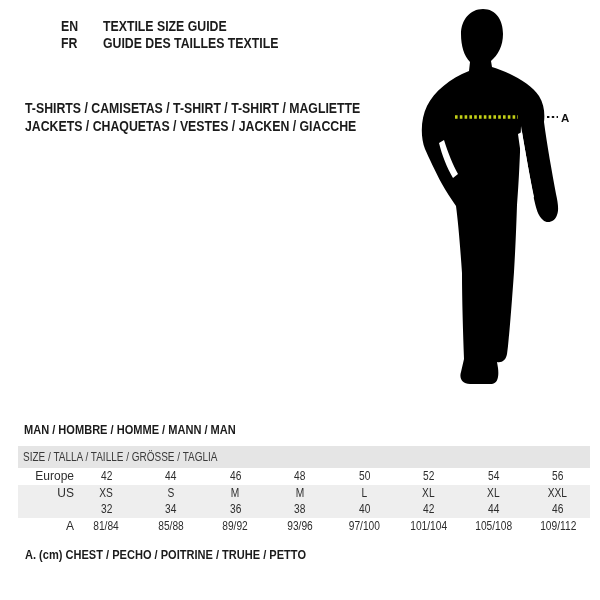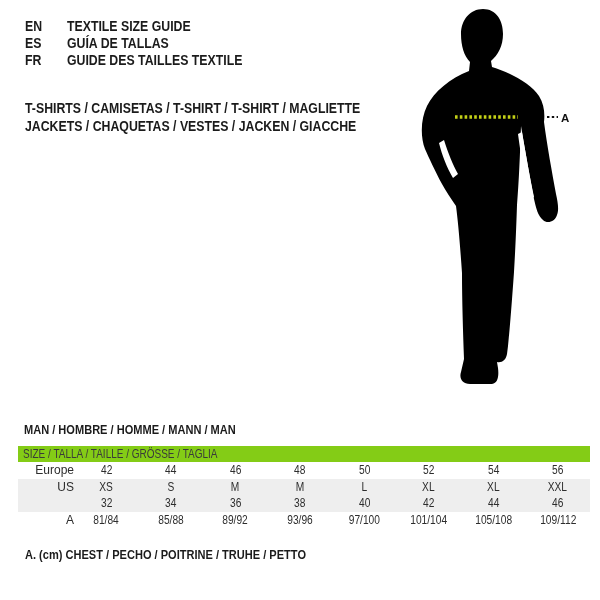--- a/index.html
+++ b/index.html
@@ -8,55 +8,51 @@
     background:#ffffff;
     font-family:"Liberation Sans","DejaVu Sans",sans-serif;
     color:#1b1b1b;
   }
   .cond{display:inline-block;transform:scaleX(0.82);transform-origin:0 50%;white-space:nowrap;}
   .cond80{display:inline-block;transform:scaleX(0.80);transform-origin:0 50%;white-space:nowrap;}
   .condc{display:inline-block;transform:scaleX(0.85);transform-origin:50% 50%;white-space:nowrap;}
 
   
   .lang-block{position:absolute;left:25px;top:17px;font-size:15px;font-weight:bold;}
-  .lang-row{display:flex;height:17.2px;align-items:flex-start;}
+  .lang-row{display:flex;height:17.2px;align-items:flex-end;margin-left:36px;}
   .lang-code{width:42px;flex:0 0 42px;}
 
   
   .product-block{position:absolute;left:25px;top:99px;font-size:15px;font-weight:bold;line-height:18px;}
 
   
   .figure-wrap{position:absolute;left:400px;top:0;width:200px;height:400px;}
 
   
   .section-title{position:absolute;left:24px;top:422px;font-size:13px;font-weight:bold;text-align:center;}
 
   
   .size-table{position:absolute;left:18px;top:446px;width:572px;font-size:12px;color:#2d2d2d;}
-  .t-header{height:16px;background:#84cc16;display:flex;align-items:center;padding-left:5px;
+  .t-header{height:22px;background:#e5e5e5;display:flex;align-items:center;padding-left:5px;
             box-sizing:border-box;font-size:12.5px;color:#3a3a3a;}
   .t-row{height:16.5px;display:flex;align-items:center;}
   .t-row.shaded{background:#eeeeee;}
   .t-label{flex:0 0 56px;padding-left:5px;box-sizing:border-box;text-align:right;}
   .t-cell{flex:1 1 0;text-align:center;}
 
   
   .footnote{position:absolute;left:25px;top:547px;font-size:13px;font-weight:bold;}
 </style>
 </head>
 <body>
 
 <div class="lang-block">
   <div class="lang-row">
     <span class="lang-code cond">EN</span>
     <span class="cond">TEXTILE SIZE GUIDE</span>
-  </div>
-  <div class="lang-row">
-    <span class="lang-code cond">ES</span>
-    <span class="cond">GUÍA DE TALLAS</span>
   </div>
   <div class="lang-row">
     <span class="lang-code cond">FR</span>
     <span class="cond">GUIDE DES TAILLES TEXTILE</span>
   </div>
 </div>
 
 <div class="product-block">
   <div><span class="cond">T-SHIRTS / CAMISETAS / T-SHIRT / T-SHIRT / MAGLIETTE</span></div>
   <div><span class="cond">JACKETS / CHAQUETAS / VESTES / JACKEN / GIACCHE</span></div>

